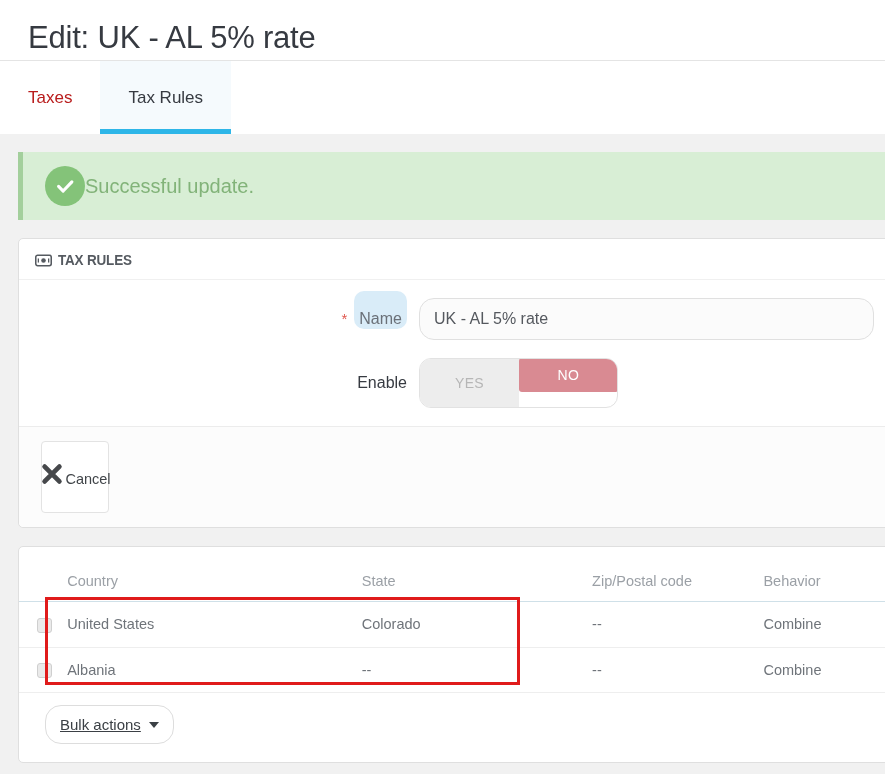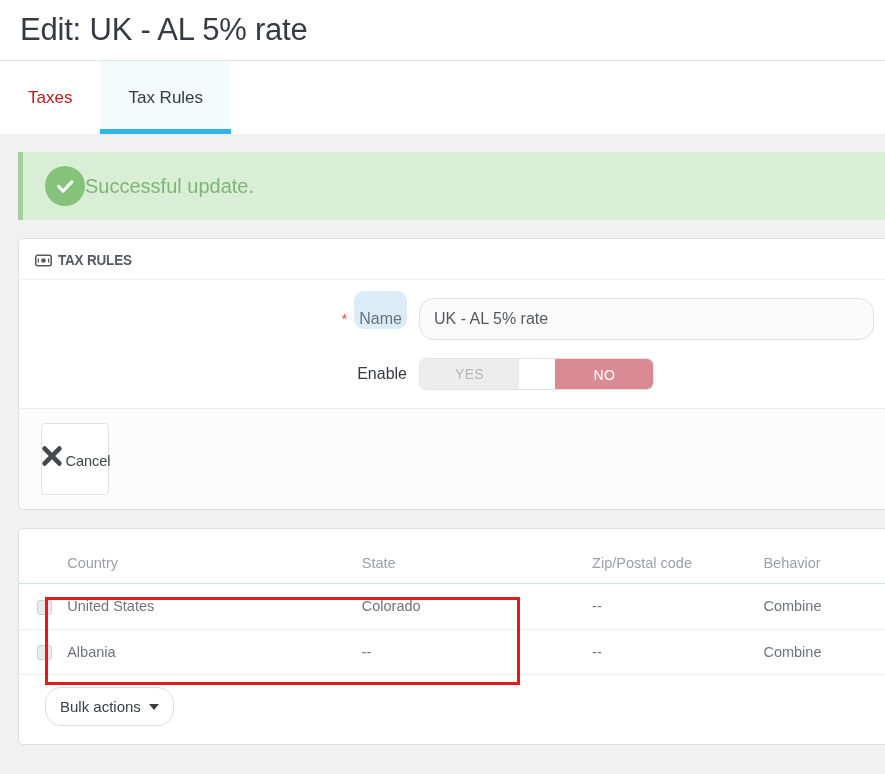--- a/index.html
+++ b/index.html
@@ -21,21 +21,21 @@
   .page-header {
     background: #ffffff;
     height: 60px;
     padding: 8px 20px 0 20px;
   }
   .page-title {
     font-size: 31px;
     font-weight: 400;
     color: #363a41;
     line-height: 44px;
-    margin: 0;
+    margin: 8px;
     letter-spacing: -0.2px;
     white-space: nowrap;
   }
 
   
   .tab-bar {
     background: #ffffff;
     border-top: 1px solid #e4e4e4;
     height: 74px;
     display: flex;
@@ -161,25 +161,24 @@
     font-size: 16px;
     color: #55595f;
     padding: 0 14px;
     font-family: "Liberation Sans", sans-serif;
     outline: none;
   }
 
   
   .toggle {
     display: inline-flex;
-    border-radius: 7px;
+    border-radius: 12px;
     overflow: hidden;
     border: 1px solid #e2e2e2;
-    height: 32px;
-    gap: 36px;
+    height: 50px;
   }
   .toggle-opt {
     width: 99px;
     display: flex;
     align-items: center;
     justify-content: center;
     font-size: 14px;
     letter-spacing: 0.4px;
     cursor: pointer;
     user-select: none;
@@ -259,20 +258,21 @@
     align-items: center;
     gap: 8px;
     background: #ffffff;
     border: 1px solid #dddddd;
     border-radius: 16px;
     font-size: 15px;
     color: #3b4045;
     padding: 10px 14px;
     cursor: pointer;
     font-family: "Liberation Sans", sans-serif;
+    text-decoration: underline;
   }
   .caret {
     width: 0; height: 0;
     border-left: 5px solid transparent;
     border-right: 5px solid transparent;
     border-top: 6px solid #3b4045;
     display: inline-block;
   }
 
   

